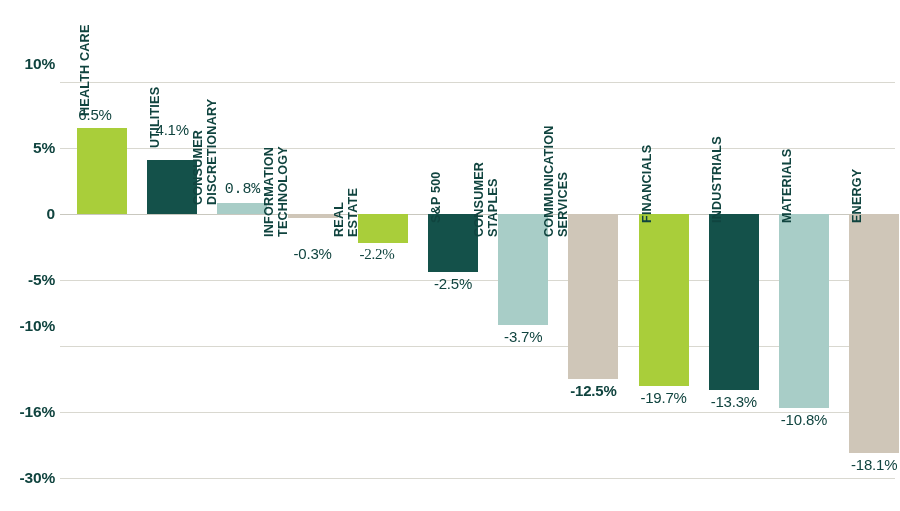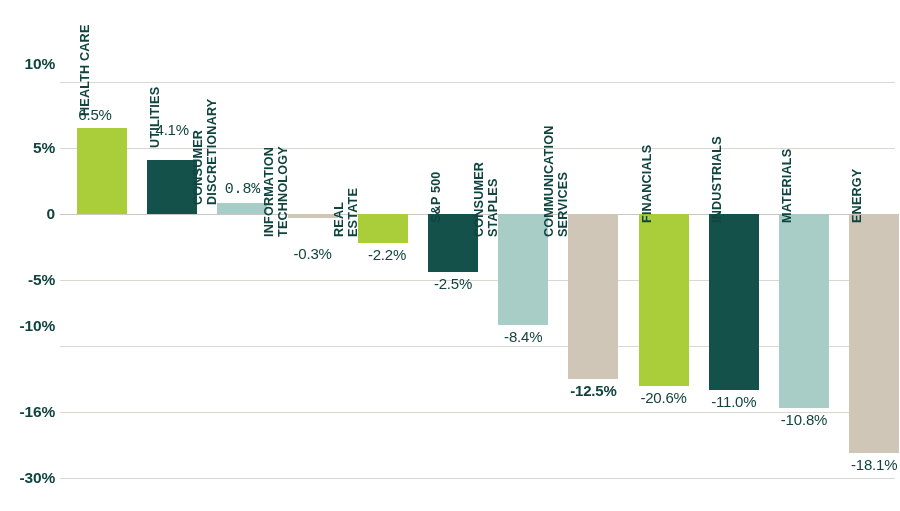--- a/index.html
+++ b/index.html
@@ -138,22 +138,22 @@
       </div>
       <div class="catlabel" style="left: 864.2px; top: 209px;">
         <div>ENERGY</div>
       </div>
     </div>
   <div id="vallabels">
       <div class="vallabel" style="left: 55px; top: 106.2px;">6.5%</div>
       <div class="vallabel" style="left: 132.2px; top: 121px;">4.1%</div>
       <div class="vallabel" style="left: 202.4px; top: 181.44px; font-family: Liberation Mono, monospace;">0.8%</div>
       <div class="vallabel" style="left: 272.6px; top: 221px; margin-top: 24px;">-0.3%</div>
-      <div class="vallabel" style="left: 347px; top: 246.04px;">-2.2%</div>
+      <div class="vallabel" style="left: 337px; top: 246.04px; font-family: Liberation Serif, serif;">-2.2%</div>
       <div class="vallabel" style="left: 413px; top: 275.08px;">-2.5%</div>
-      <div class="vallabel" style="left: 483.2px; top: 327.88px;">-8.4%</div>
+      <div class="vallabel" style="left: 483.2px; top: 327.88px;">-3.7%</div>
       <div class="vallabel" style="left: 553.4px; top: 382px; font-weight: bold;">-12.5%</div>
-      <div class="vallabel" style="left: 623.6px; top: 388.6px;">-20.6%</div>
-      <div class="vallabel" style="left: 693.8px; top: 392.56px;">-11.0%</div>
+      <div class="vallabel" style="left: 623.6px; top: 388.6px;">-19.7%</div>
+      <div class="vallabel" style="left: 693.8px; top: 392.56px;">-13.3%</div>
       <div class="vallabel" style="left: 764px; top: 411.04px;">-10.8%</div>
       <div class="vallabel" style="left: 834.2px; top: 455.92px;">-18.1%</div>
     </div>
 </div>
 
 </body></html>

